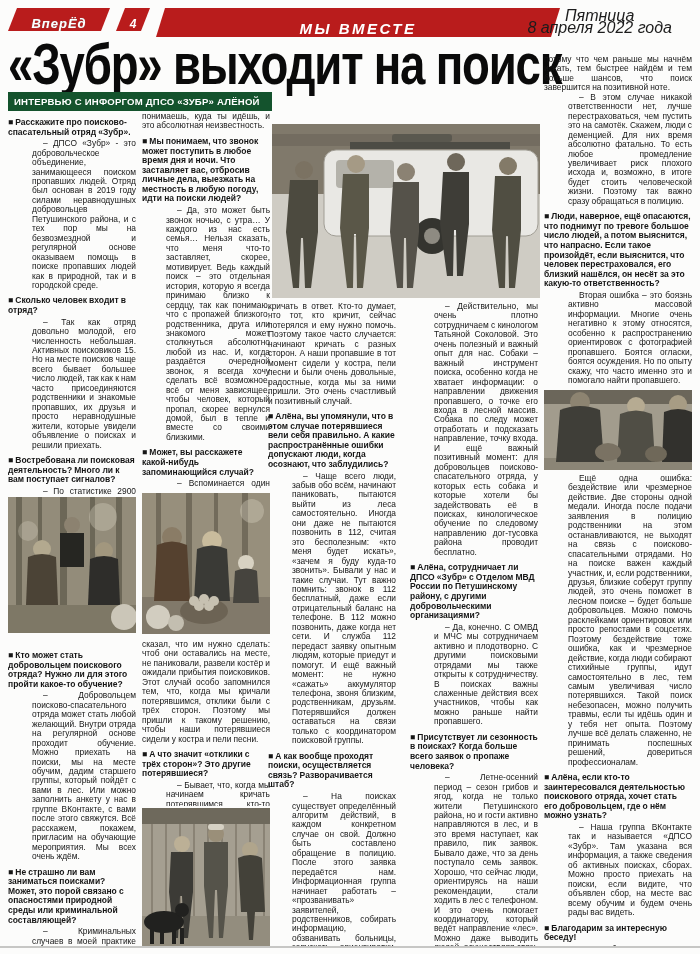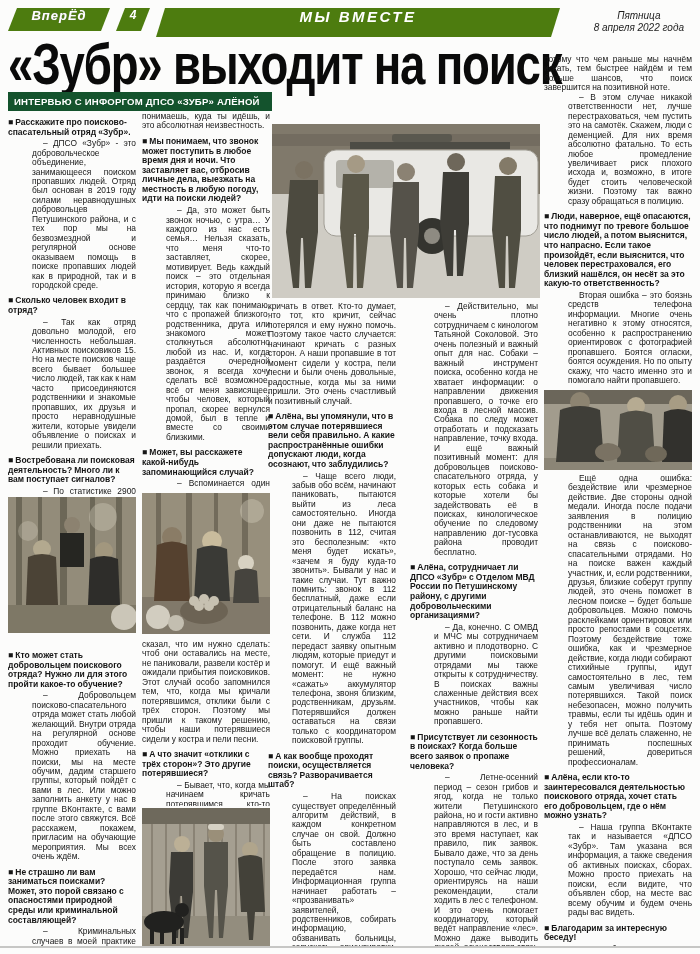--- a/index.html
+++ b/index.html
@@ -1,28 +1,28 @@
 <!DOCTYPE html>
 <html lang="ru"><head>
 <meta charset="utf-8">
 <style>
   html,body{margin:0;padding:0;background:#e9e9e7;}
   #page{position:relative;width:700px;height:954px;background:#fcfcfb;overflow:hidden;
         font-family:"Liberation Sans",sans-serif;color:#161616;}
   
-  .mh-box{position:absolute;background:#4d7c0f;color:#fff;
+  .mh-box{position:absolute;background:#b91c1c;color:#fff;
           clip-path:polygon(9px 0,100% 0,calc(100% - 9px) 100%,0 100%);
-          display:flex;align-items:flex-start;justify-content:center;}
+          display:flex;align-items:flex-end;justify-content:center;}
   #mh-logo{left:8px;top:8px;width:102px;height:23px;font-style:italic;font-weight:700;
            font-size:13px;letter-spacing:1px;text-shadow:0 0 1px #777;}
   #mh-num{left:116px;top:8px;width:34px;height:23px;font-style:italic;font-weight:700;font-size:12px;}
   #mh-bar{left:156px;top:8px;width:404px;height:29px;font-style:italic;font-weight:700;
           font-size:15px;letter-spacing:2.5px;}
-  #mh-date{position:absolute;right:16px;top:10px;text-align:center;font-style:italic;
-           font-size:10px;line-height:12px;color:#1c1c1c;}
+  #mh-date{position:absolute;right:28px;top:10px;text-align:center;font-style:italic;
+           font-size:16px;line-height:12px;color:#1c1c1c;}
   
   #headline{position:absolute;left:8px;top:34px;font-size:57px;font-weight:700;
             letter-spacing:-1.5px;white-space:nowrap;transform:scaleX(.8);
             transform-origin:0 0;color:#0a0a0a;line-height:1.08;}
   #subhead{position:absolute;left:8px;top:92px;background:#14532d;color:#fff;
            font-weight:700;font-size:9.6px;letter-spacing:.2px;padding:4px 12px 4px 6px;
            white-space:nowrap;}
   
   .seg{position:absolute;overflow:hidden;font-size:8.4px;line-height:9.45px;
        text-align:justify;hyphens:auto;-webkit-hyphens:auto;word-spacing:-.2px;}
@@ -261,21 +261,21 @@
       <div class="blk a">– Да, конечно. С ОМВД и МЧС мы сотрудничаем активно и плодотворно. С другими поисковыми отрядами мы также открыты к сотрудничеству. В поисках важны слаженные действия всех участников, чтобы как можно раньше найти пропавшего.</div>
       <div class="blk q">■ Присутствует ли сезонность в поисках? Когда больше всего заявок о пропаже человека?</div>
       <div class="blk a">– Летне-осенний период – сезон грибов и ягод, когда не только жители Петушинского района, но и гости активно направляются в лес, и в это время наступает, как правило, пик заявок. Бывало даже, что за день поступало семь заявок. Хорошо, что сейчас люди, ориентируясь на наши рекомендации, стали ходить в лес с телефоном. И это очень помогает координатору, который ведёт направление «лес». Можно даже выводить людей, осуществляя связь по телефону, без выезда на местность.</div>
       <div class="blk q">■ Вы рассказали о том, какие ошибки делают заблудившиеся в лесу. А расскажите о том, что надо и что не надо делать их родственникам, тем, кто обнаружил пропажу своего близкого человека?</div>
       <div class="blk a">– Самое важное – это упущенное время. Часто родственники и близкие, которые понимают, что человек пропал, почему-то боятся сразу, как только это понимание пришло, заявлять в полицию. Некоторые думают, что существует правило трёх суток, которое на самом деле не работает в нашей стране, подать заявление в полицию можно сразу. Либо ждут, что человек найдётся самостоятельно. Это самая главная ошибка,</div>
     </div>
   <div class="seg" style="left:544px;top:55px;width:148px;height:333px;">
       <div class="blk c">потому что чем раньше мы начнём искать, тем быстрее найдём и тем больше шансов, что поиск завершится на позитивной ноте.</div>
       <div class="blk a">– В этом случае никакой ответственности нет, лучше перестраховаться, чем пустить это на самотёк. Скажем, люди с деменцией. Для них время абсолютно фатально. То есть любое промедление увеличивает риск плохого исхода и, возможно, в итоге будет стоить человеческой жизни. Поэтому так важно сразу обращаться в полицию.</div>
       <div class="blk q">■ Люди, наверное, ещё опасаются, что поднимут по тревоге большое число людей, а потом выяснится, что напрасно. Если такое произойдёт, если выяснится, что человек перестраховался, его близкий нашёлся, он несёт за это какую-то ответственность?</div>
-      <div class="blk p">Вторая ошибка – это боязнь средств телефона информации. Многие очень негативно к этому относятся, особенно к распространению ориентировок с фотографией пропавшего. Боятся огласки, боятся осуждения. Но по опыту скажу, что часто именно это и помогало найти пропавшего.</div>
+      <div class="blk p">Вторая ошибка – это боязнь активно массовой информации. Многие очень негативно к этому относятся, особенно к распространению ориентировок с фотографией пропавшего. Боятся огласки, боятся осуждения. Но по опыту скажу, что часто именно это и помогало найти пропавшего.</div>
     </div>
   <div class="seg" style="left:544px;top:474px;width:148px;height:474px;">
       <div class="blk p">Ещё одна ошибка: бездействие или чрезмерное действие. Две стороны одной медали. Иногда после подачи заявления в полицию родственники на этом останавливаются, не выходят на связь с поисково-спасательными отрядами. Но на поиске важен каждый участник, и, если родственники, друзья, близкие соберут группу людей, это очень поможет в лесном поиске – будет больше добровольцев. Можно помочь расклейками ориентировок или просто репостами в соцсетях. Поэтому бездействие тоже ошибка, как и чрезмерное действие, когда люди собирают стихийные группы, идут самостоятельно в лес, тем самым увеличивая число потерявшихся. Такой поиск небезопасен, можно получить травмы, если ты идёшь один и у тебя нет опыта. Поэтому лучше всё делать слаженно, не принимать поспешных решений, довериться профессионалам.</div>
       <div class="blk q">■ Алёна, если кто-то заинтересовался деятельностью поискового отряда, хочет стать его добровольцем, где о нём можно узнать?</div>
       <div class="blk a">– Наша группа ВКонтакте так и называется «ДПСО «Зубр». Там указана вся информация, а также сведения об активных поисках, сборах. Можно просто приехать на поиски, если видите, что объявлен сбор, на месте вас всему обучим и будем очень рады вас видеть.</div>
       <div class="blk q">■ Благодарим за интересную беседу!</div>
       <div class="blk a">– Спасибо! И напомню ещё раз: собираясь в лес, обязательно возьмите с собой полностью заряженный телефон!</div>
       <div class="blk st">С инфоргом ДПСО «Зубр»</div>
       <div class="blk s">Алёной беседовала</div>
     </div>

